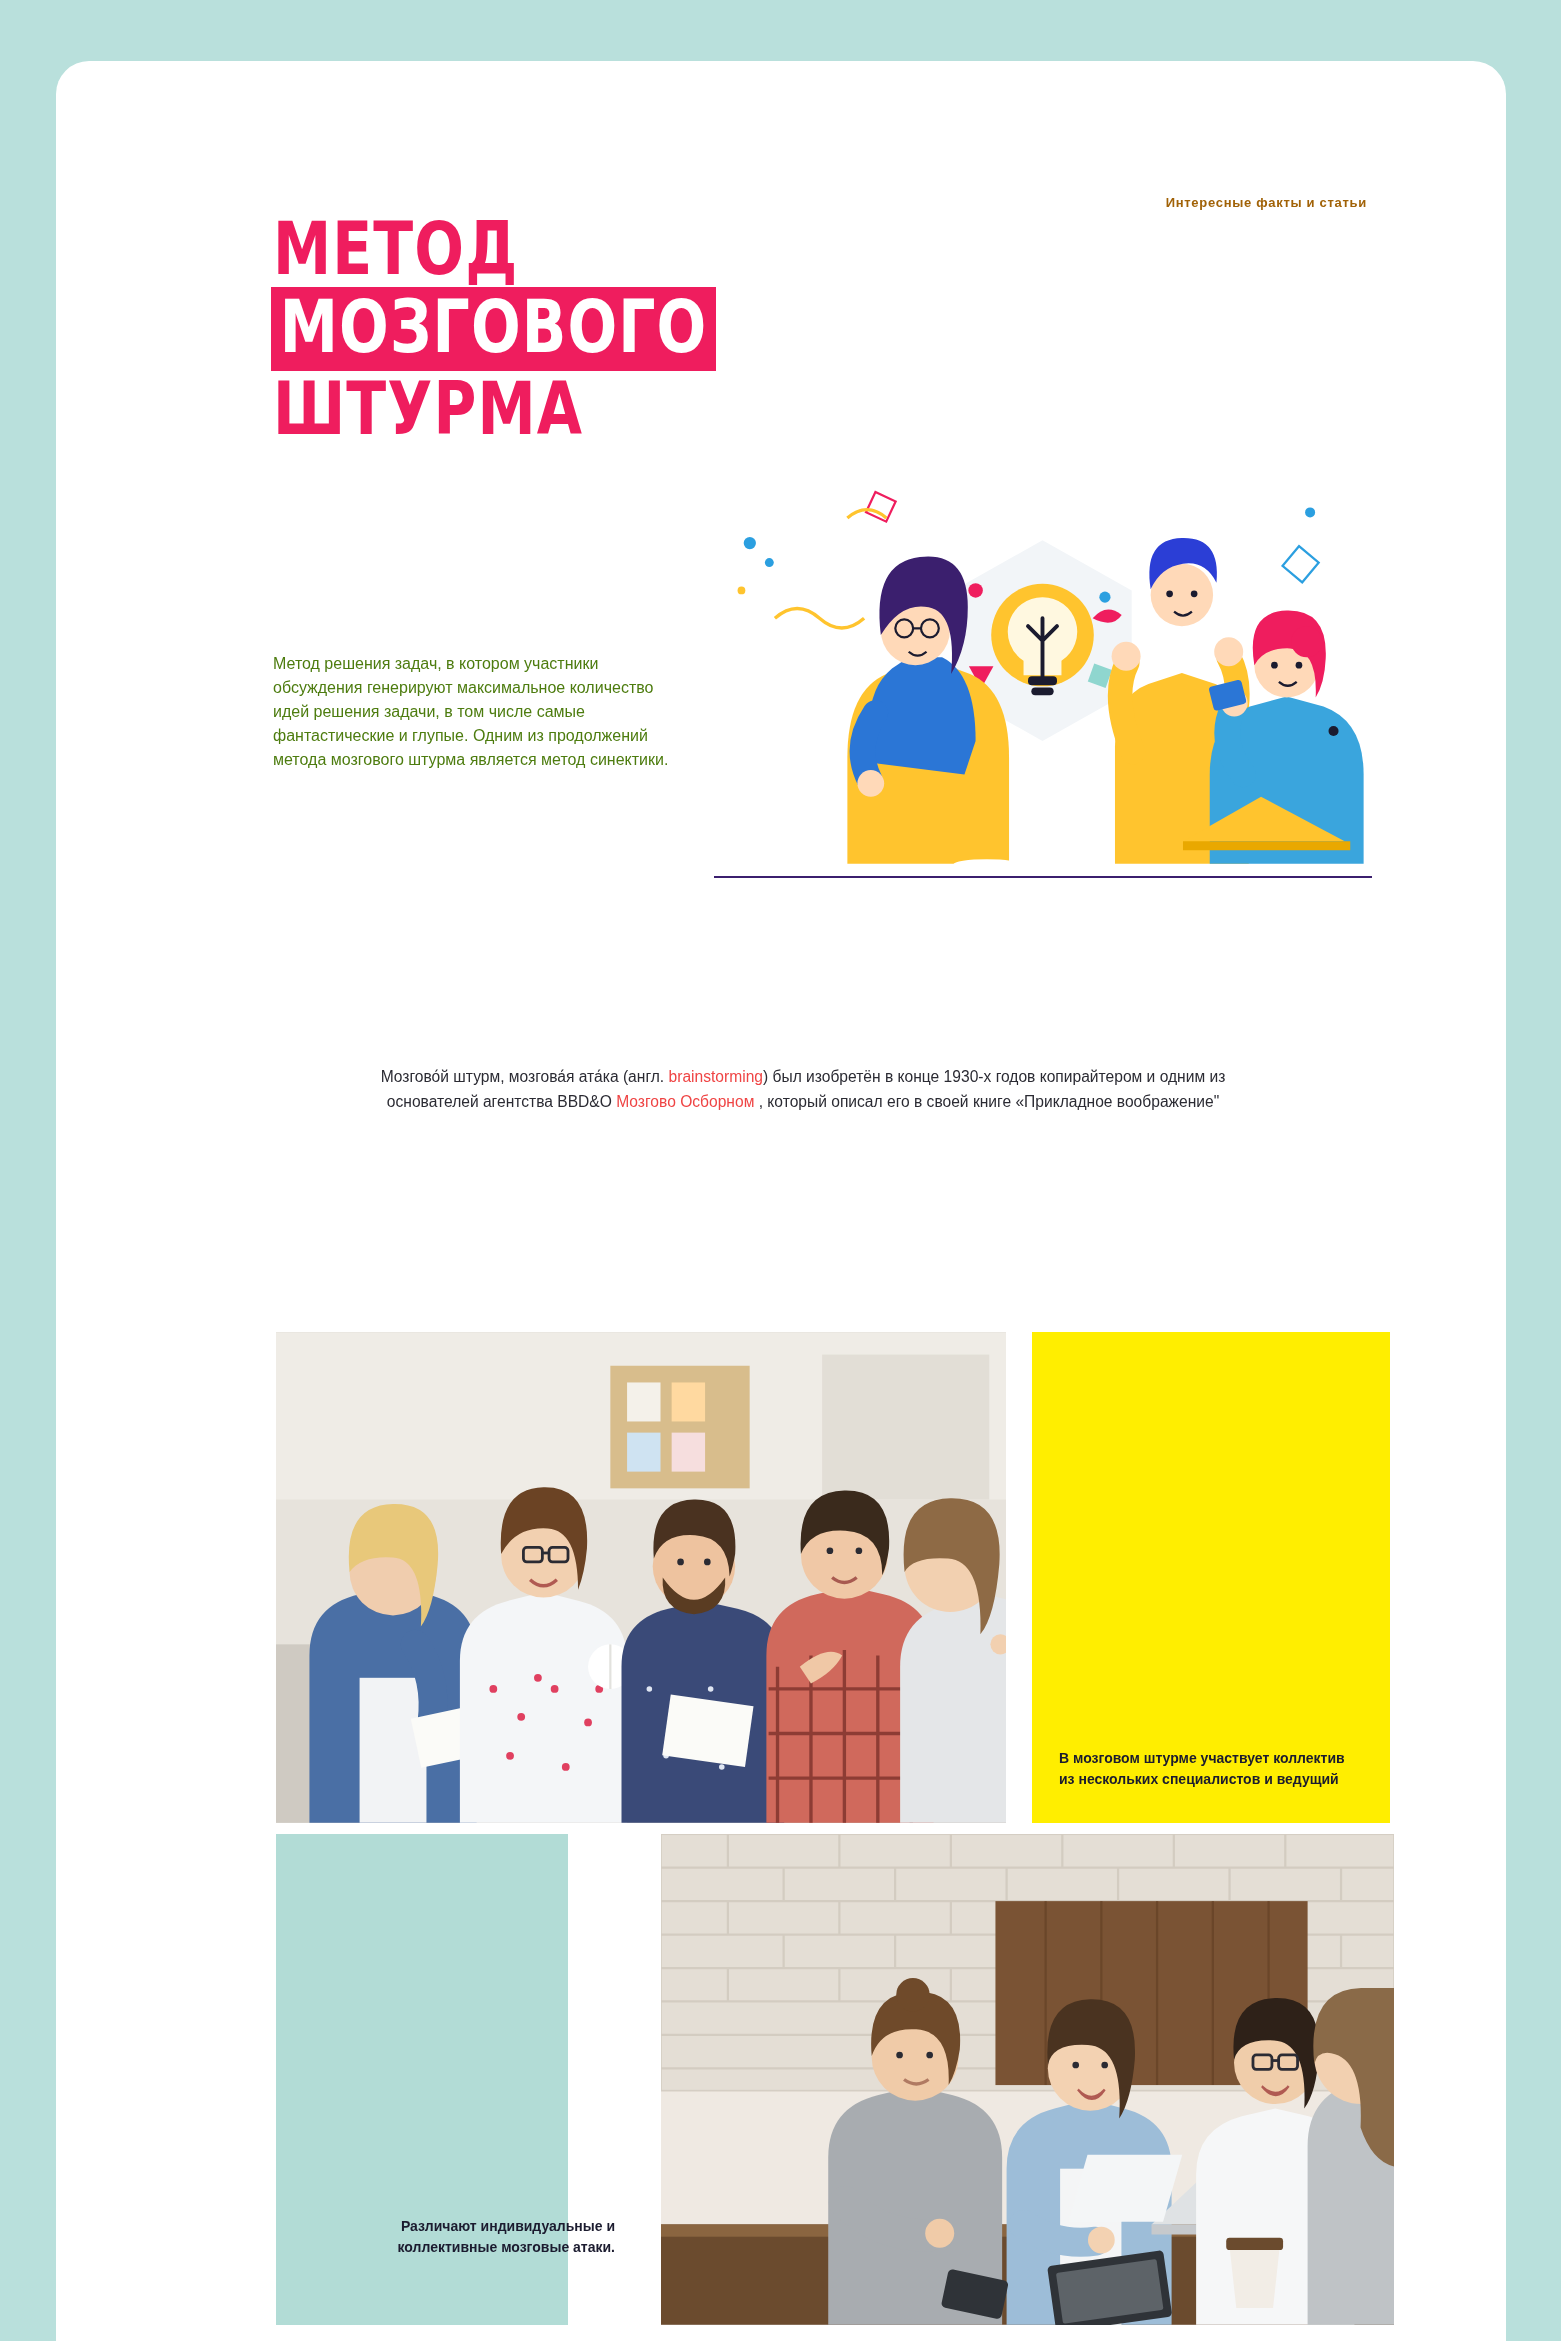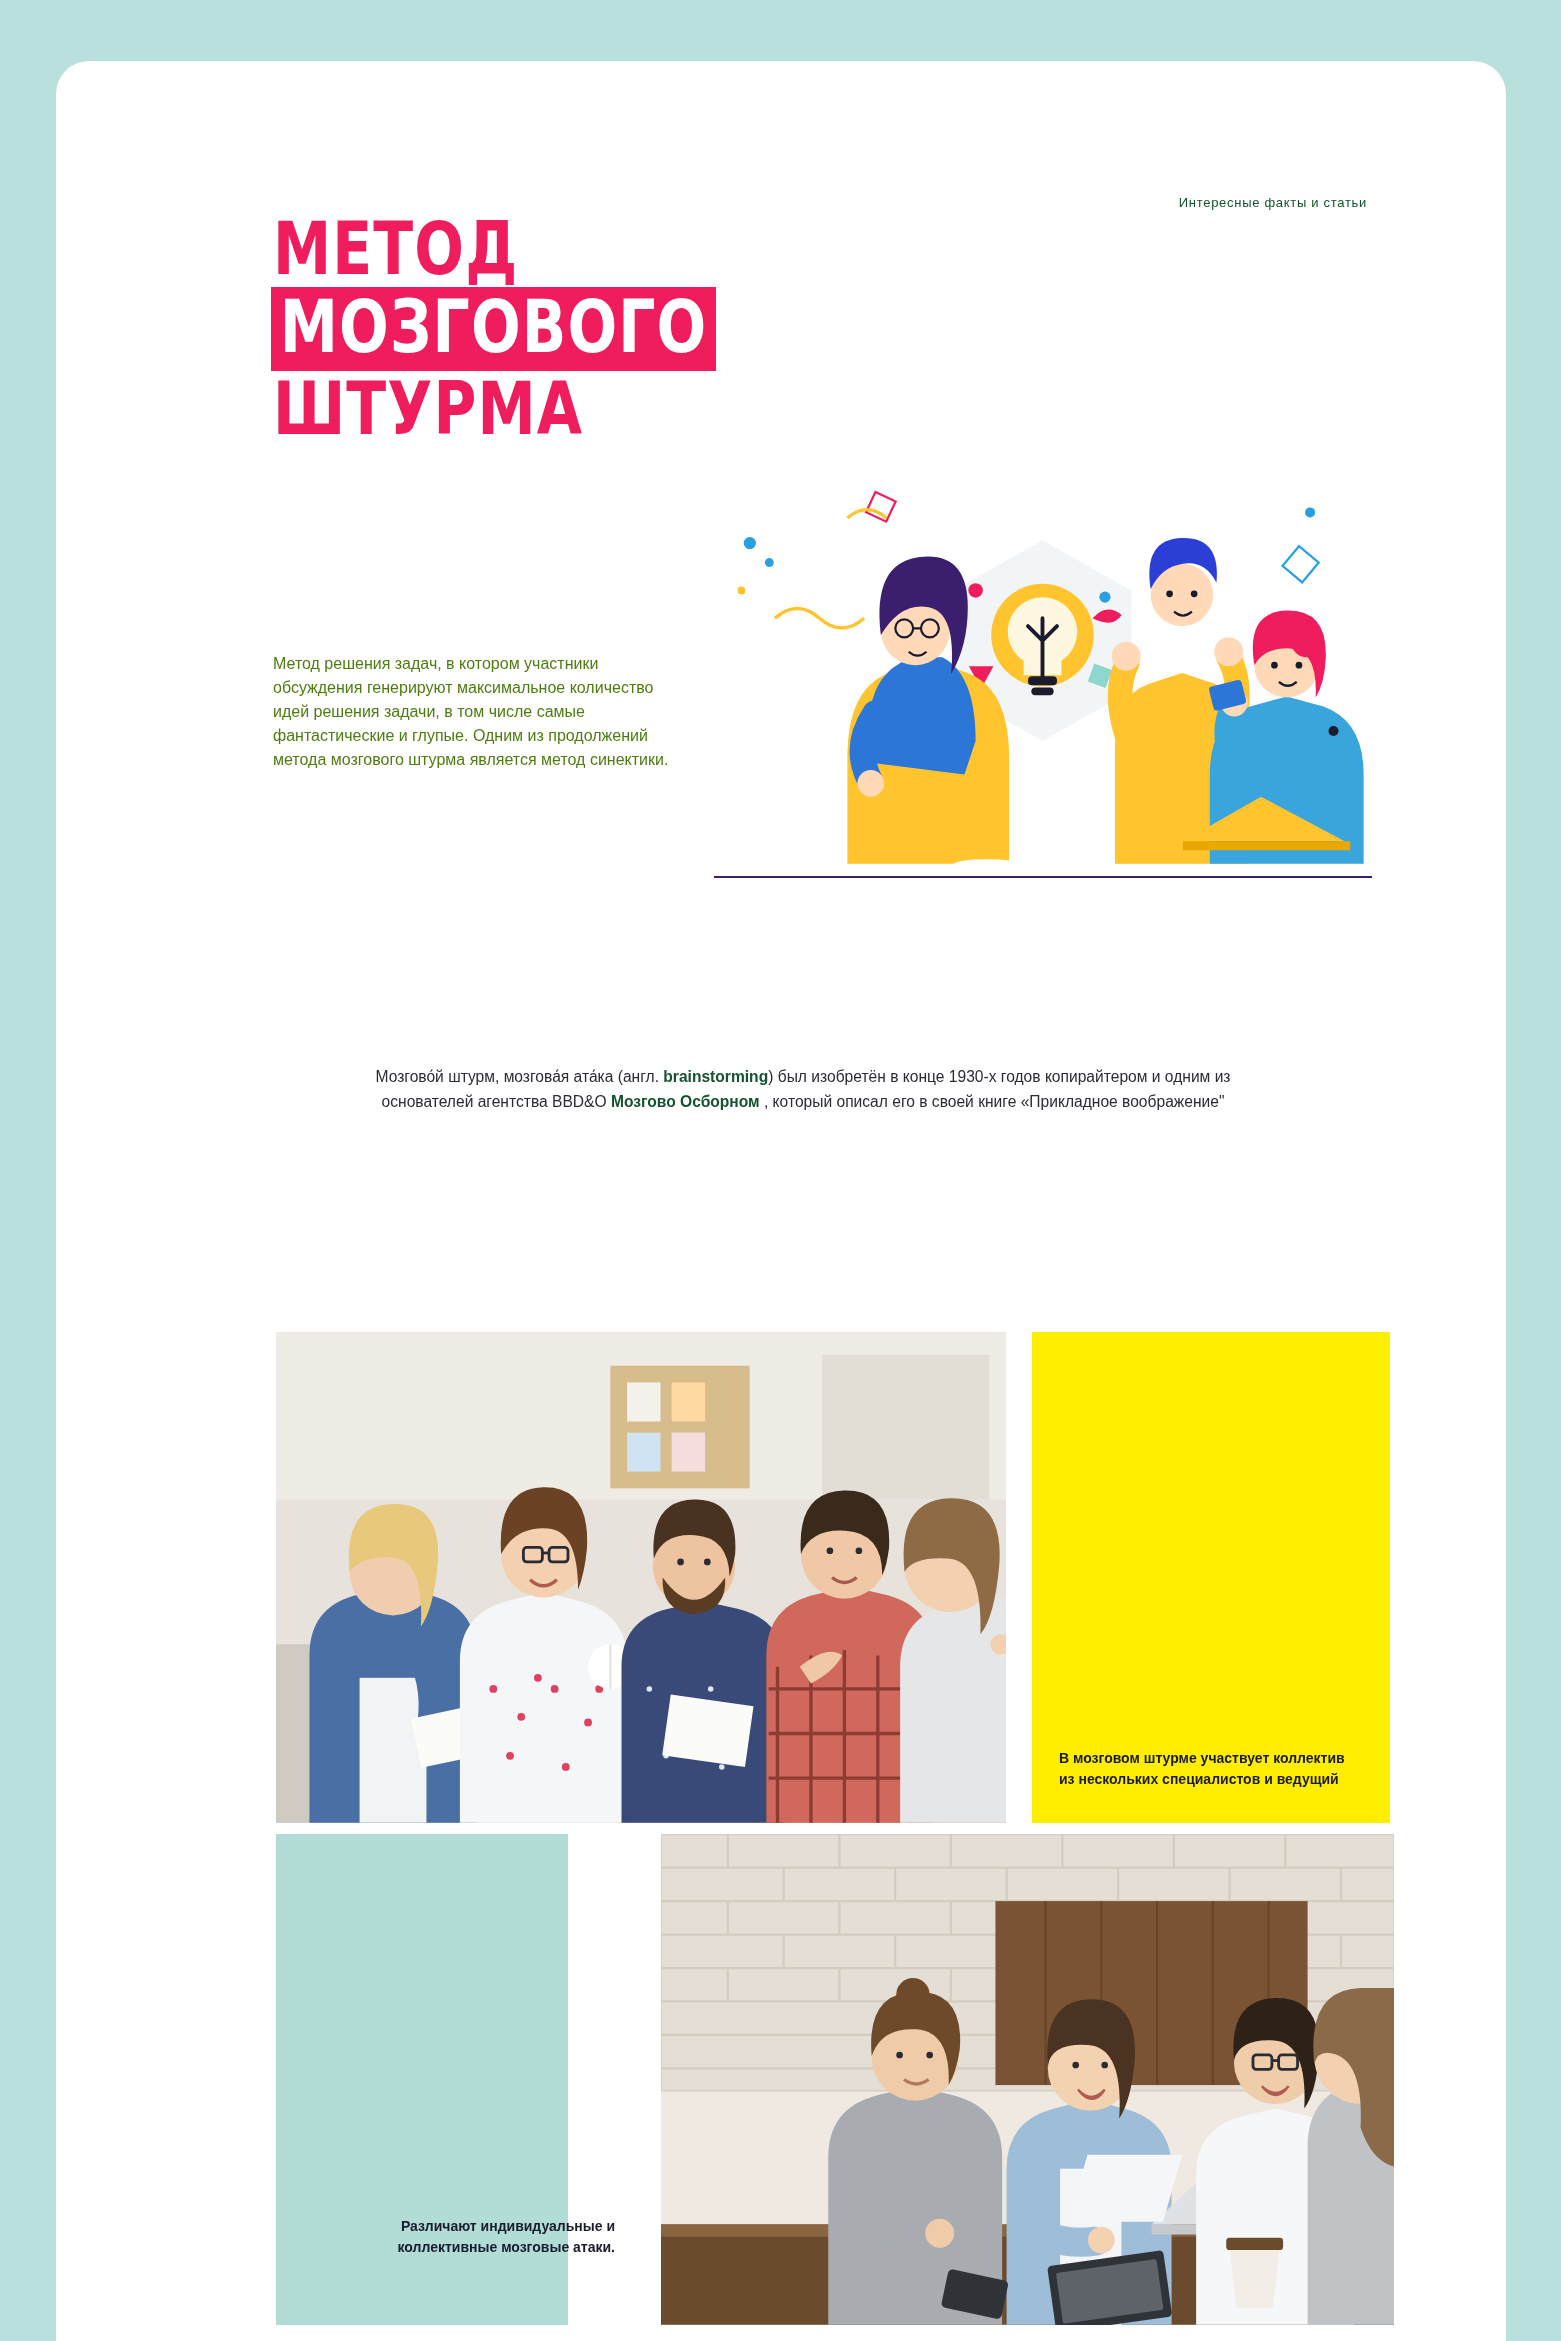--- a/index.html
+++ b/index.html
@@ -19,23 +19,23 @@
     border-radius: 33px 33px 0 0;
     overflow: hidden;
   }
 
   
   .kicker {
     position: absolute;
     right: 139px;
     top: 134px;
     font-size: 13px;
-    font-weight: normal;
+    font-weight: bold;
     letter-spacing: 0.7px;
-    color: #14532d;
+    color: #a16207;
   }
 
   .title-block {
     position: absolute;
     left: 217px;
     top: 151px;
     width: 669px;
   }
   .title-line {
     font-family: "DejaVu Sans", sans-serif;
@@ -89,21 +89,21 @@
   .quote {
     position: absolute;
     left: 312px;
     top: 1004px;
     width: 870px;
     text-align: center;
     font-size: 15.6px;
     line-height: 1.6;
     color: #2b2b33;
   }
-  .quote .hl { color: #14532d; font-weight: bold; }
+  .quote .hl { color: #ef4444; font-weight: normal; }
 
   
   .photo-1 {
     position: absolute;
     left: 220px;
     top: 1271px;
     width: 730px;
     height: 491px;
     overflow: hidden;
     background: #c9cdd2;

